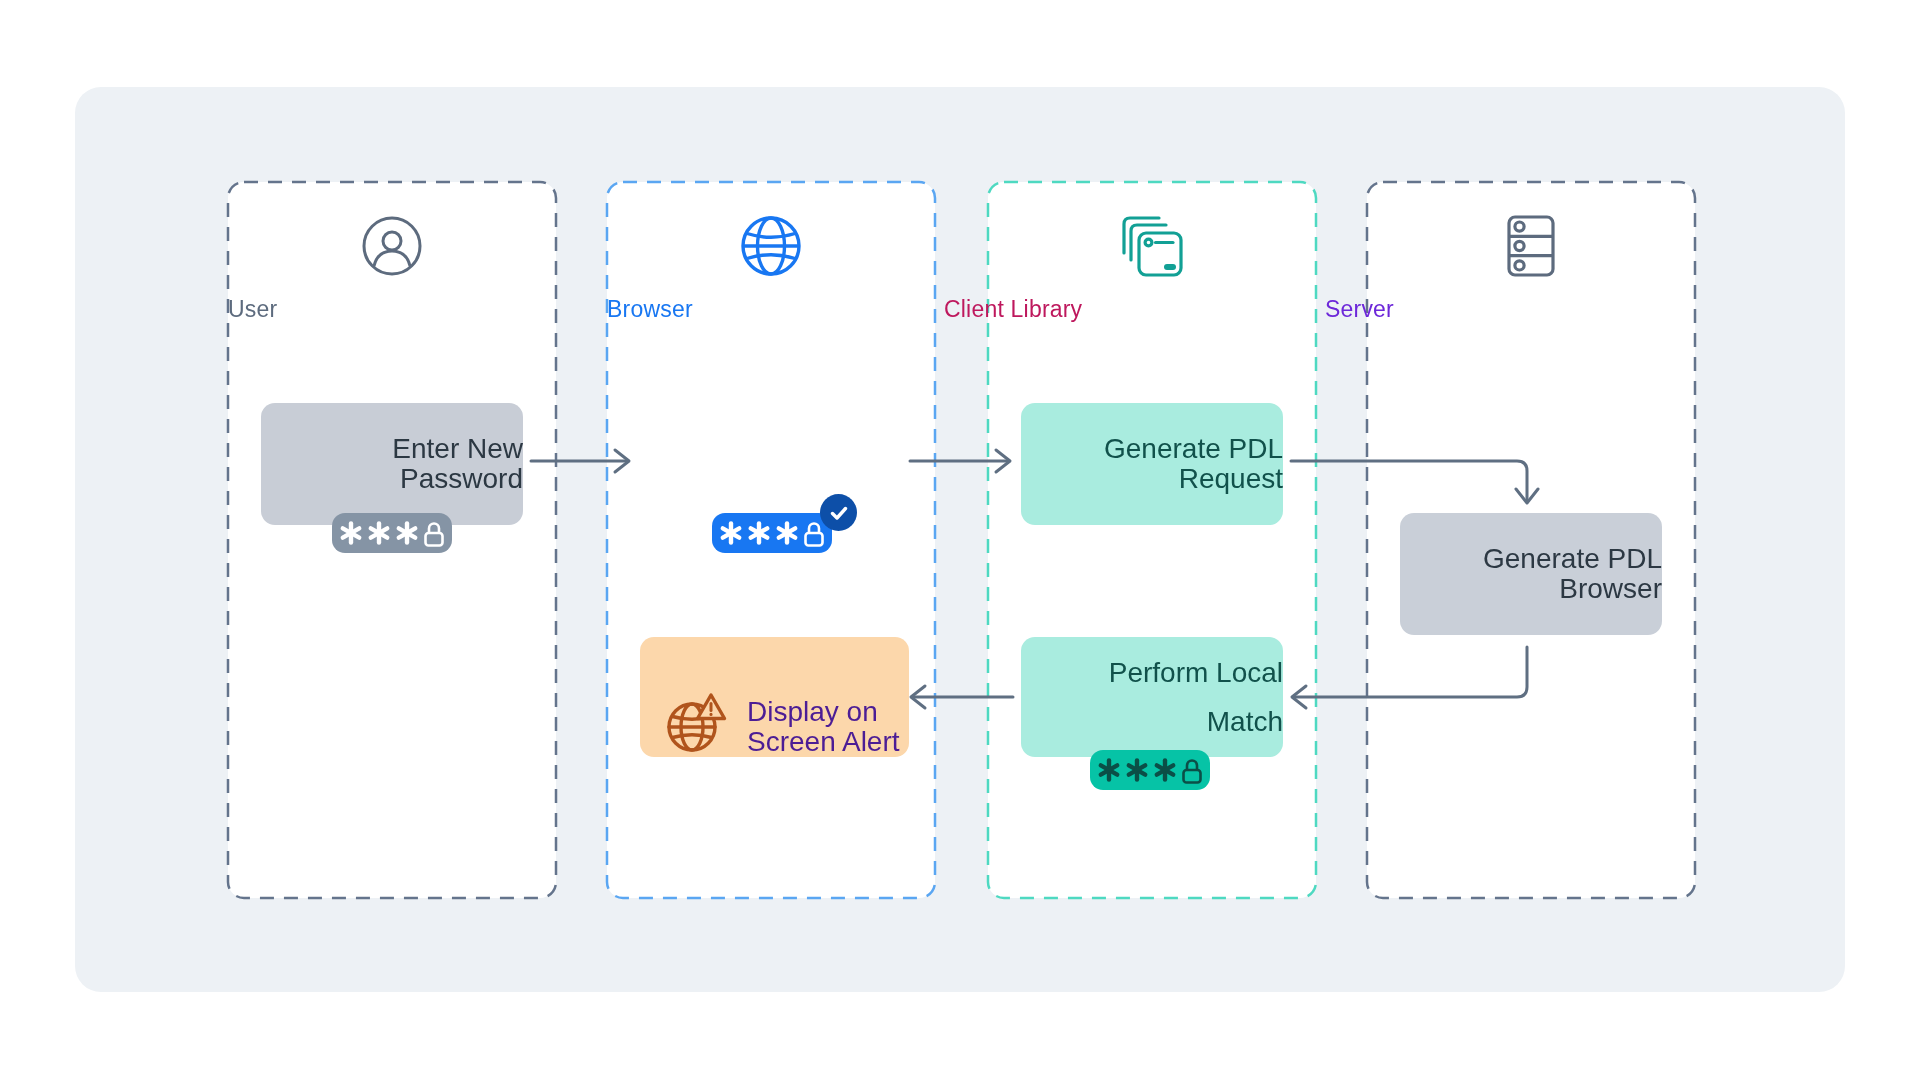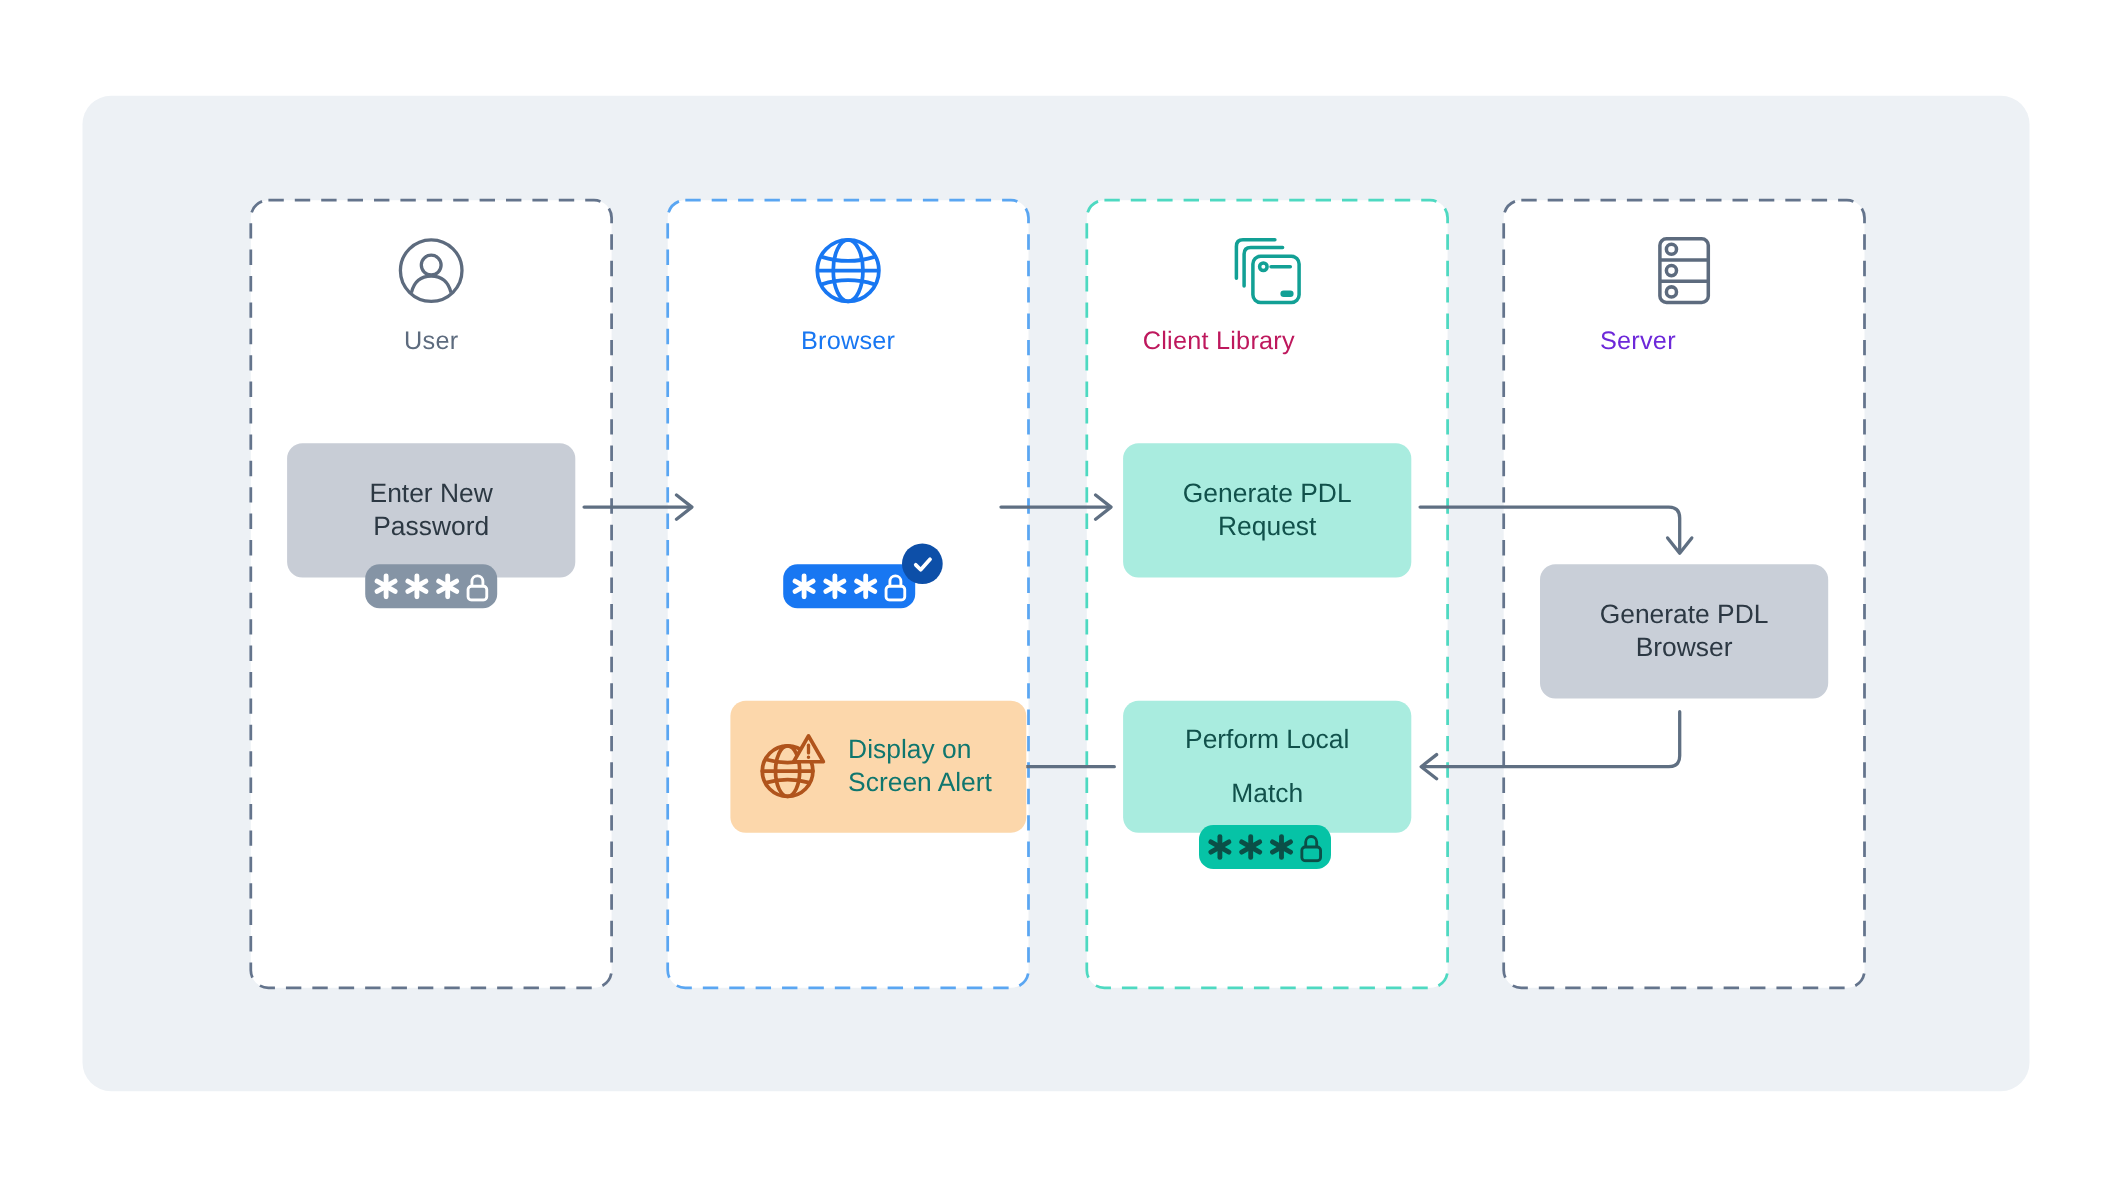--- a/index.html
+++ b/index.html
@@ -7,27 +7,27 @@
     position:relative;width:1920px;height:1080px;background:#ffffff;
     font-family:"Liberation Sans","DejaVu Sans",sans-serif;overflow:hidden;
   }
   #panel{
     position:absolute;left:75px;top:87px;width:1770px;height:905px;
     border-radius:26px;background:#edf1f5;
   }
   #bg-svg{position:absolute;left:0;top:0;width:1920px;height:1080px;}
   .col-icon{position:absolute;top:213px;width:66px;height:66px;}
   .col-label{
-    position:absolute;top:296px;width:328px;text-align:center;
+    position:absolute;top:296px;width:328px;
     font-size:23px;font-weight:500;letter-spacing:.2px;
   }
   .node{
     position:absolute;width:262px;border-radius:14px;
-    display:flex;flex-direction:column;align-items:center;justify-content:center;
-    font-size:24px;line-height:30px;font-weight:500;text-align:center;
+    display:flex;flex-direction:column;align-items:flex-end;justify-content:center;
+    font-size:28px;line-height:30px;font-weight:500;text-align:center;
   }
   .node.row1{top:403px;height:122px;}
   .node.row2{top:513px;height:122px;}
   .node.row3{top:637px;height:120px;}
   .node.icon-node{flex-direction:row;justify-content:flex-start;text-align:left;padding-left:17px;width:245px;}
   .icon-node .txt{margin-left:15px;}
   .badge{
     position:absolute;width:120px;height:40px;border-radius:13px;
     display:flex;align-items:center;justify-content:center;gap:4px;
   }
@@ -127,21 +127,21 @@
   <div class="node row1" style="left: 1021px; background-color: rgb(169, 236, 223); color: rgb(17, 81, 75);">
     <span>Generate PDL</span>
     <span>Request</span>
   </div>
 
   <div class="node row2" style="left: 1400px; background-color: rgb(201, 207, 216); color: rgb(44, 56, 67);">
     <span>Generate PDL</span>
     <span>Browser</span>
   </div>
 
-  <div class="node row3 icon-node" style="left: 664px; background-color: rgb(252, 215, 171); color: #0f766e; padding-left: 24px;">
+  <div class="node row3 icon-node" style="left: 640px; background-color: rgb(252, 215, 171); color: #4c1d95; padding-left: 24px;">
     <span style="width:68px;height:68px;flex:none;">
       <svg viewBox="0 0 68 68" fill="none" stroke="#b0541c" stroke-width="3.4" stroke-linecap="round" stroke-linejoin="round">
         <circle cx="28" cy="38" r="23"></circle>
         <ellipse cx="28" cy="38" rx="11" ry="23"></ellipse>
         <line x1="5" y1="38" x2="51" y2="38"></line>
         <path d="M8.5 27.5 Q28 33 47.5 27.5"></path>
         <path d="M8.5 48.5 Q28 43 47.5 48.5"></path>
         <path d="M47 6 L60.5 29.5 L33.5 29.5 Z" fill="#fcd7ab"></path>
         <line x1="47" y1="14.5" x2="47" y2="21.5" stroke-width="3"></line>
         <circle cx="47" cy="25.4" r="0.8" fill="#b0541c" stroke-width="1.6"></circle>

